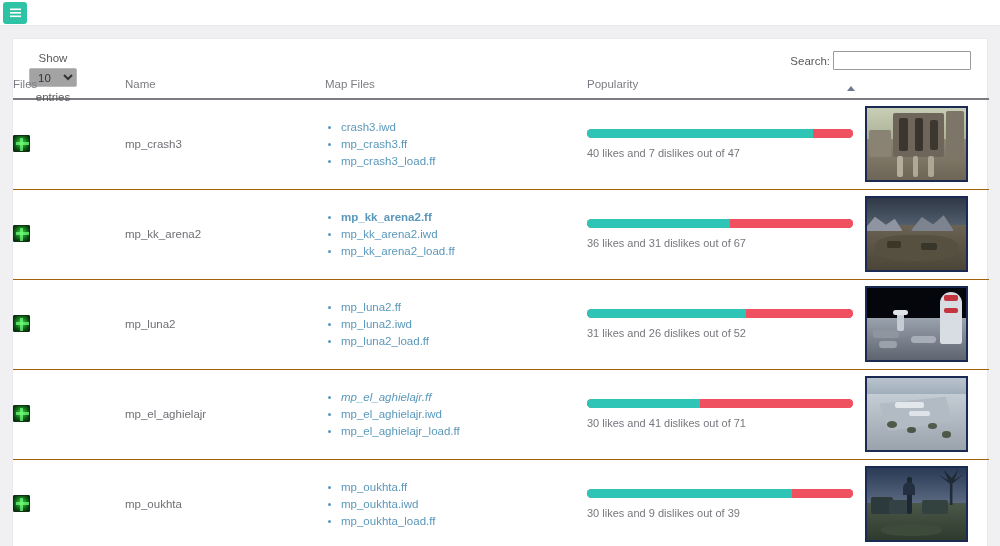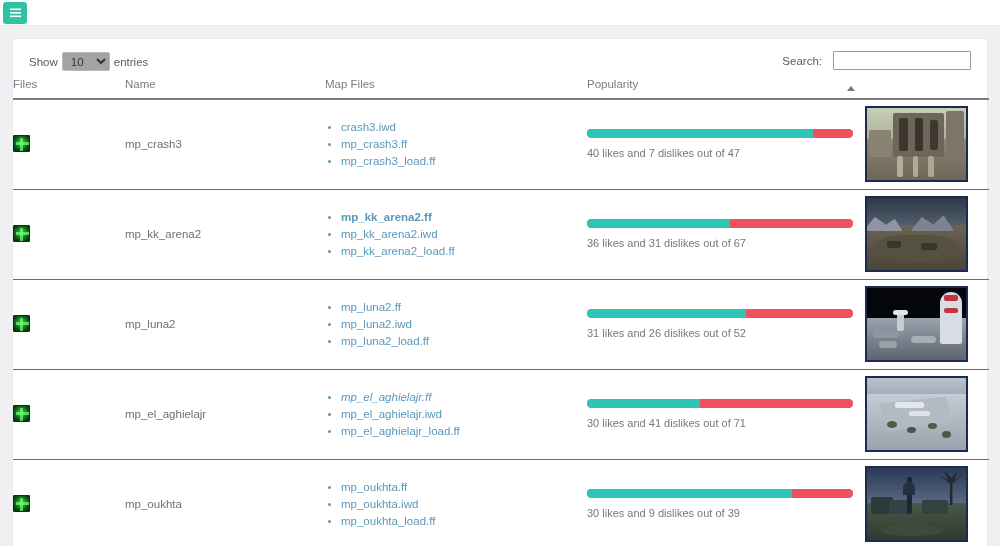--- a/index.html
+++ b/index.html
@@ -44,35 +44,36 @@
   .ctl-row {
     position: relative;
     height: 34px;
     padding: 0 16px;
   }
   .length-box {
     position: absolute; left: 16px; top: 13px;
     font-size: 11.5px; color: #5a5a5a;
     display: flex; align-items: center; gap: 4px;
     white-space: nowrap;
+    flex-direction: column;
   }
   .length-select {
     font-family: "Liberation Sans", sans-serif;
     font-size: 11.5px;
     color: #333;
     height: 19px;
     padding: 0 2px 0 4px;
     border: 1px solid #b9b9bd;
     border-radius: 2px;
     background: #a3a3a3;
   }
   .filter-box {
     position: absolute; right: 16px; top: 12px;
     font-size: 11.5px; color: #5a5a5a;
-    display: flex; align-items: center; gap: 11px;
+    display: flex; align-items: center; gap: 3px;
     white-space: nowrap;
   }
   .search-input {
     width: 138px; height: 19px;
     border: 1px solid #9a9a9e;
     border-radius: 1px;
     font-family: "Liberation Sans", sans-serif;
     font-size: 11.5px;
     padding: 0 4px;
     outline: none;

